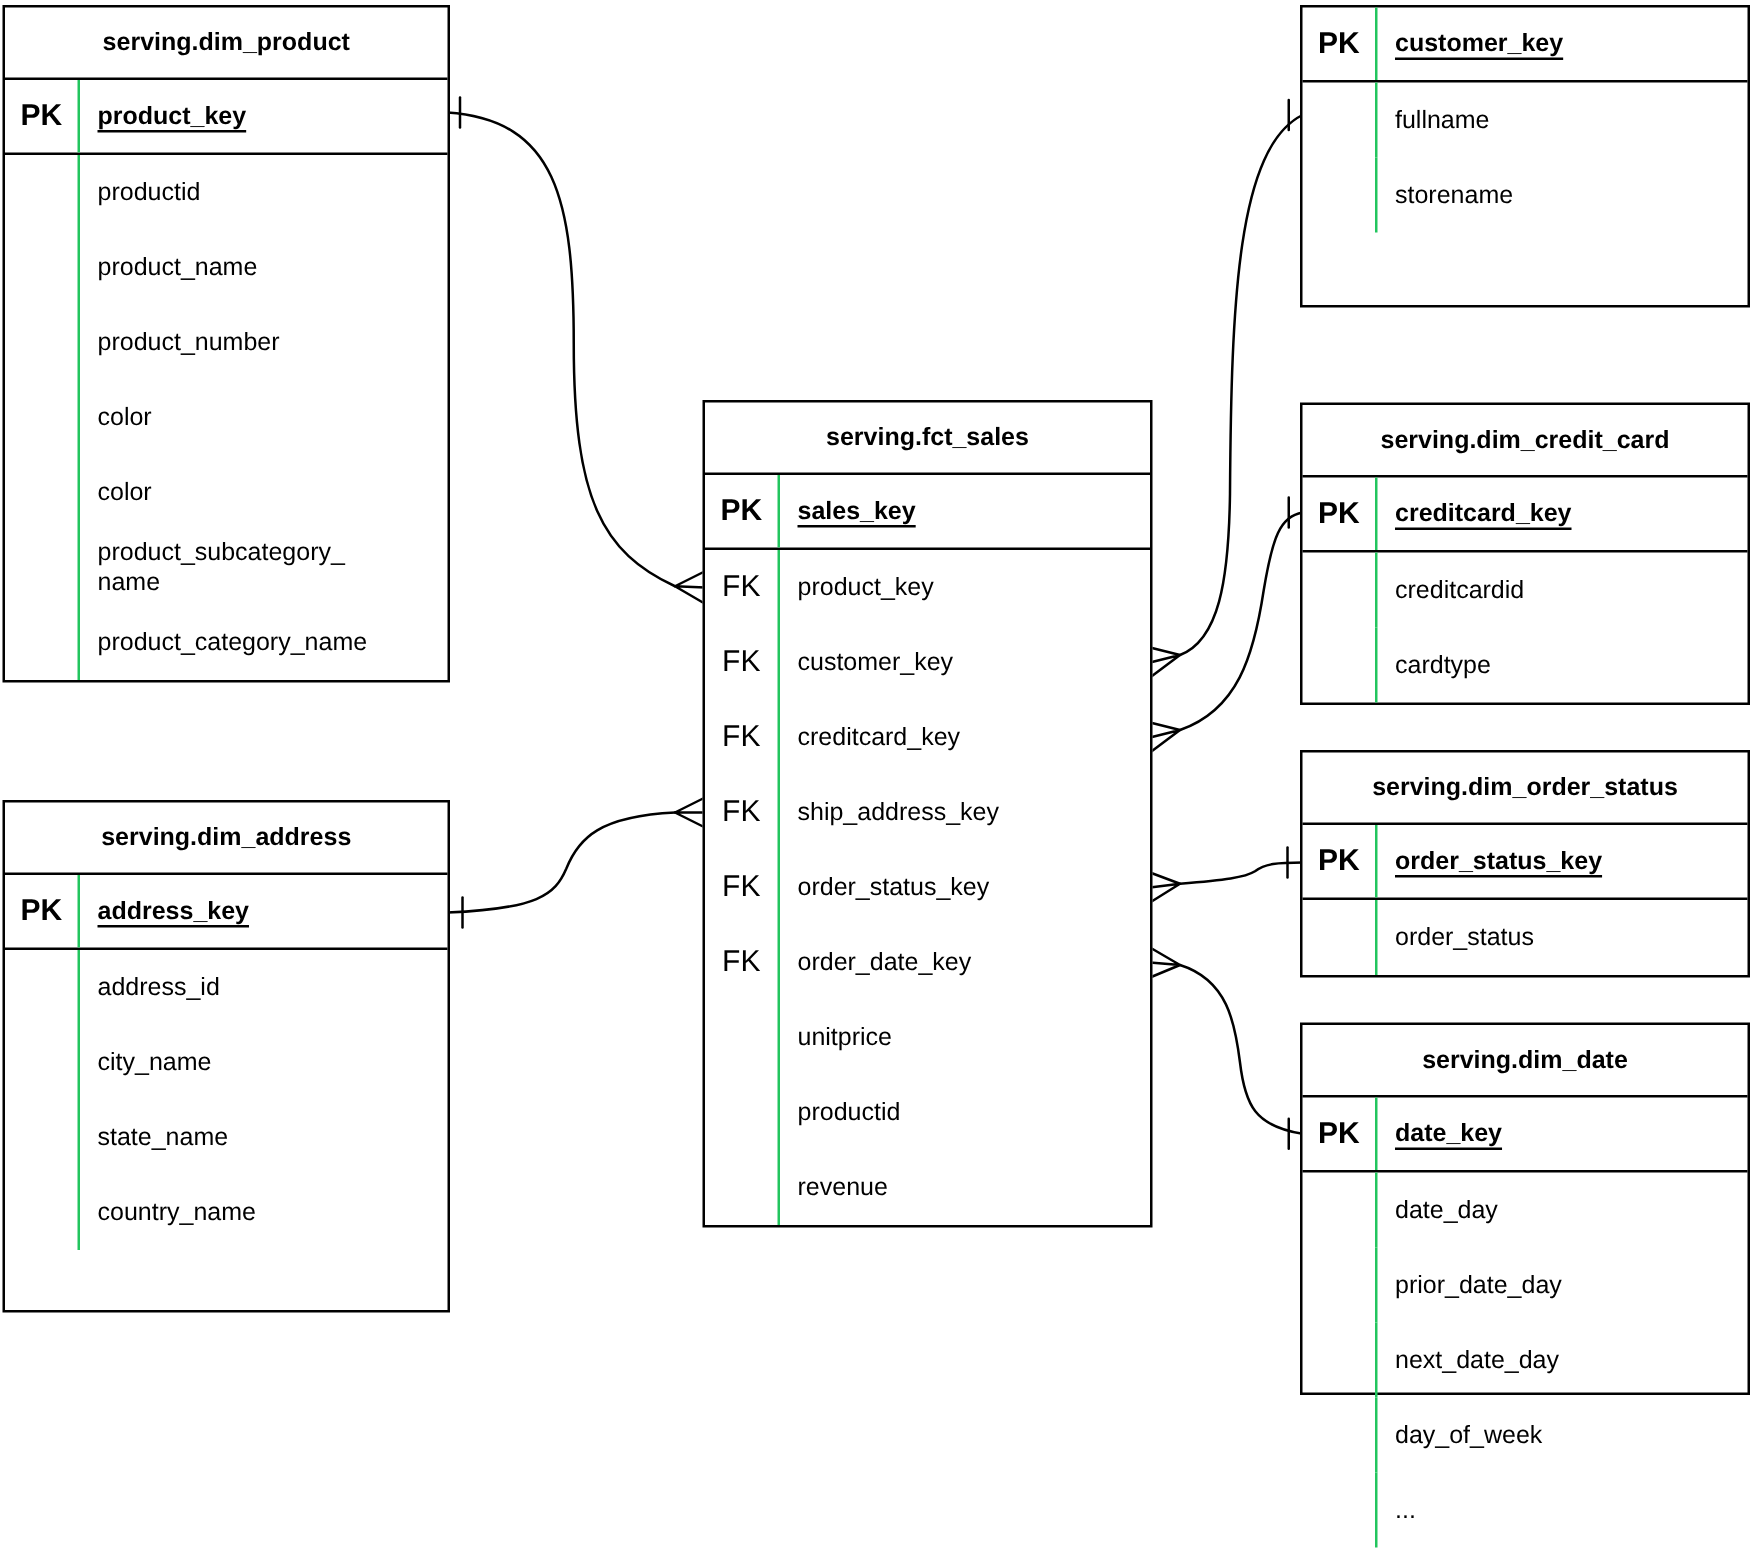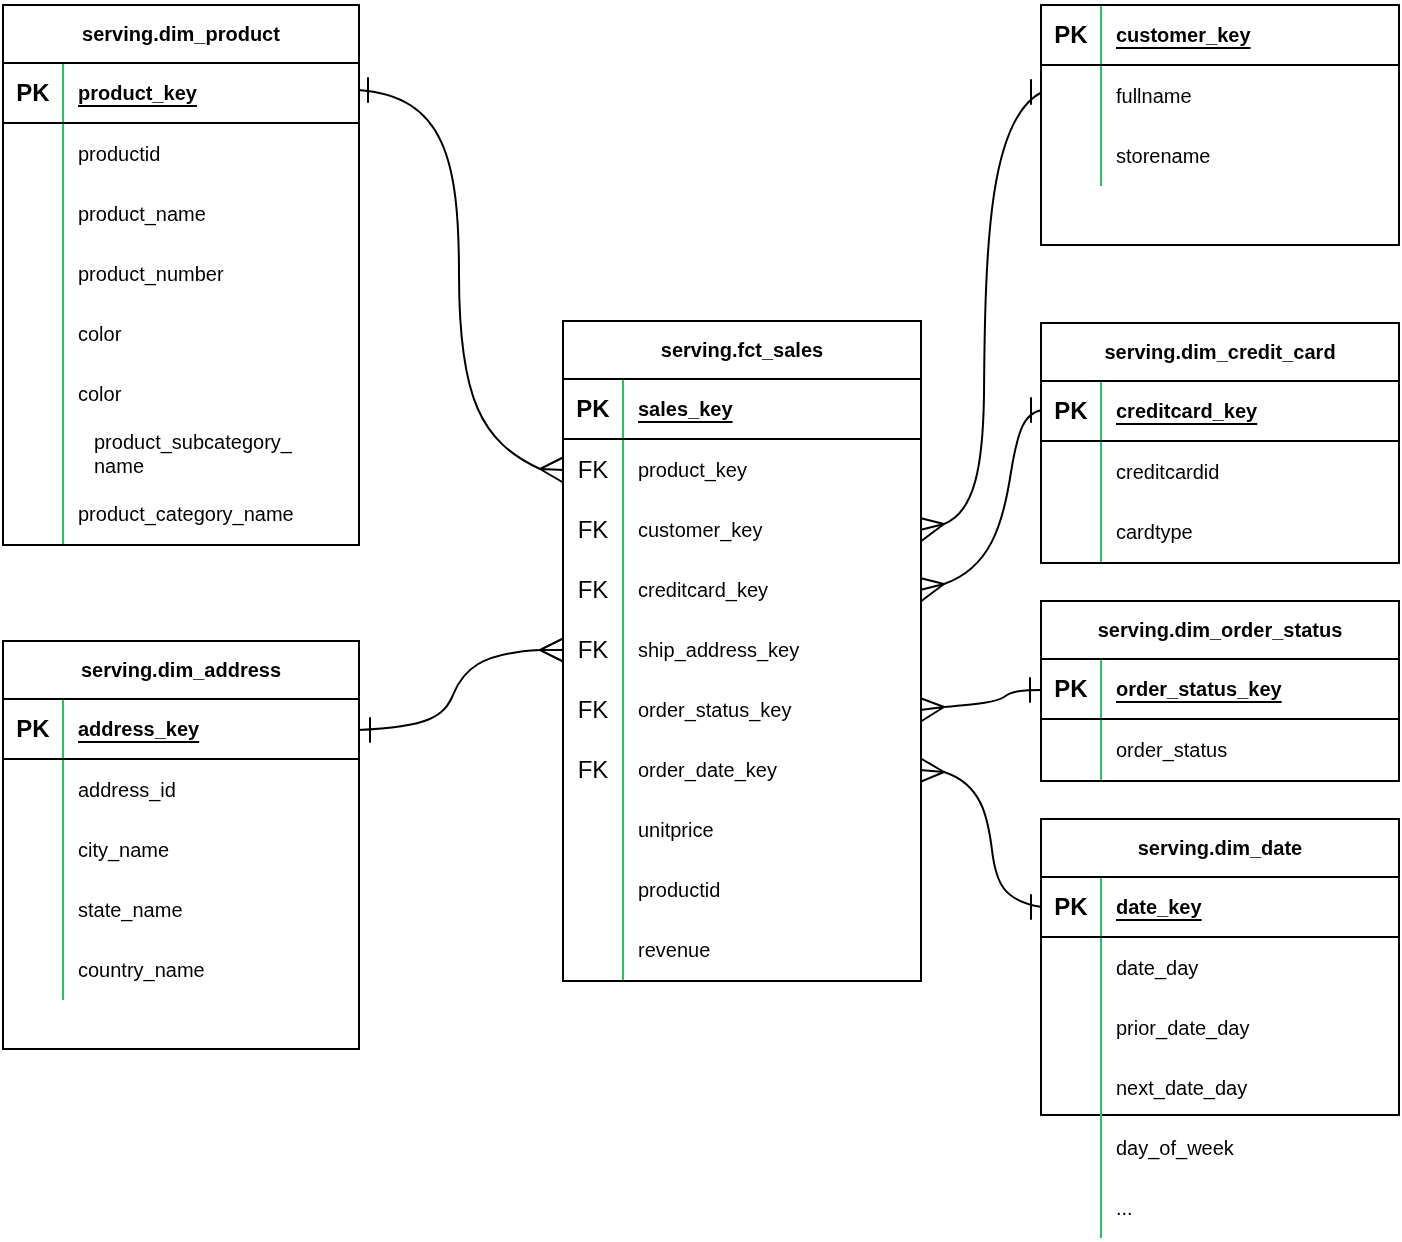--- a/index.html
+++ b/index.html
@@ -13,21 +13,21 @@
             align-items:center;justify-content:center;font-size:20px;font-weight:700;}
   .t-row{display:flex;height:60px;box-sizing:border-box;}
   .t-row.pk-row{border-bottom:2px solid #000;}
   .badge{width:60px;flex:0 0 60px;border-right:2px solid #22c55e;box-sizing:border-box;display:flex;
          align-items:center;justify-content:center;font-size:24px;}
   .pk-row .badge{font-weight:700;}
   .fname{flex:1;display:flex;align-items:center;padding-left:14px;font-size:20px;}
   .pk-row .fname{font-weight:700;}
   .pk-row .fname span{text-decoration:underline;text-decoration-thickness:2px;text-underline-offset:5px;}
   .fname span{white-space:nowrap;}
-  .fname span.wrap{white-space:normal;max-width:204px;overflow-wrap:anywhere;line-height:1.2;margin-left:16px;}
+  .fname span.wrap{white-space:normal;max-width:204px;overflow-wrap:anywhere;line-height:1.2;}
 
   #tbl-dim-product{left:2px;top:4px;width:358px;height:542px;}
   #tbl-dim-customer{left:1040px;top:4px;width:360px;height:242px;}
   #tbl-fct-sales{left:562px;top:320px;width:360px;height:662px;}
   #tbl-dim-credit-card{left:1040px;top:322px;width:360px;height:242px;}
   #tbl-dim-order-status{left:1040px;top:600px;width:360px;height:182px;}
   #tbl-dim-date{left:1040px;top:818px;width:360px;height:298px;}
   #tbl-dim-address{left:2px;top:640px;width:358px;height:410px;}
 </style>
 </head>

